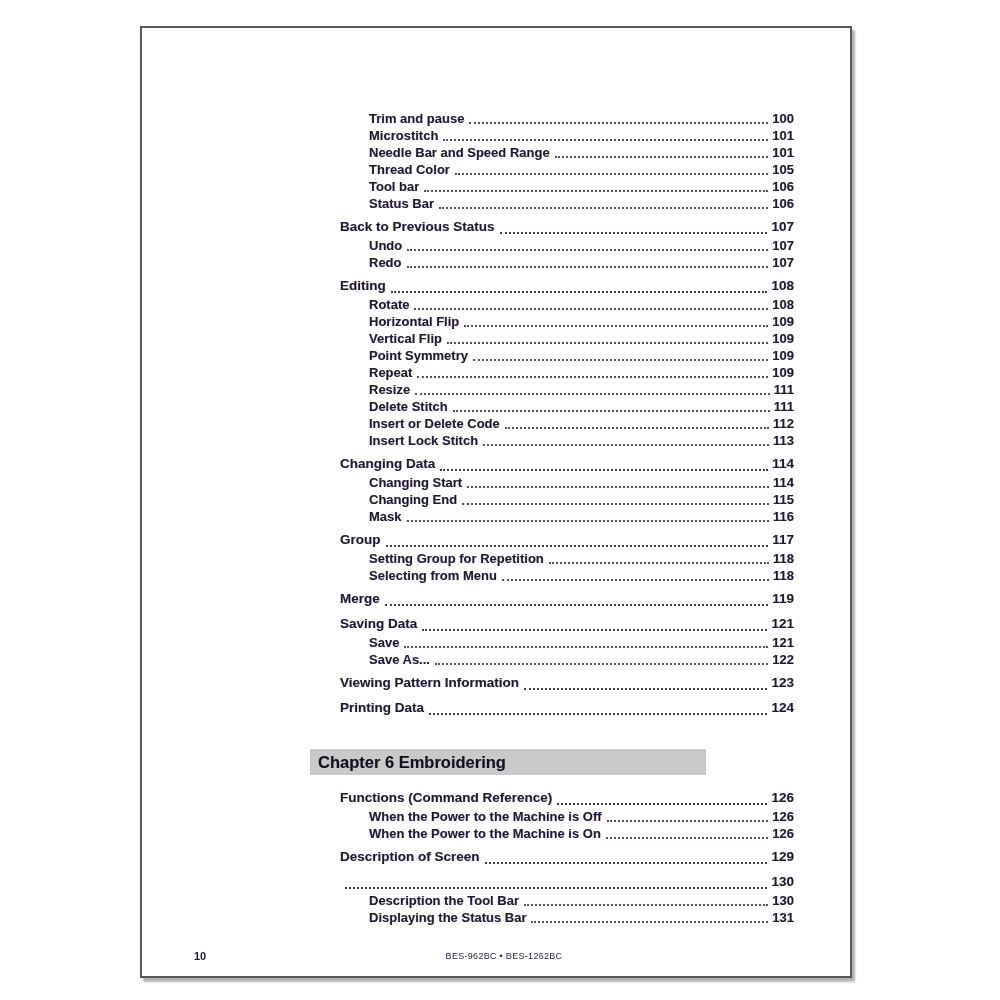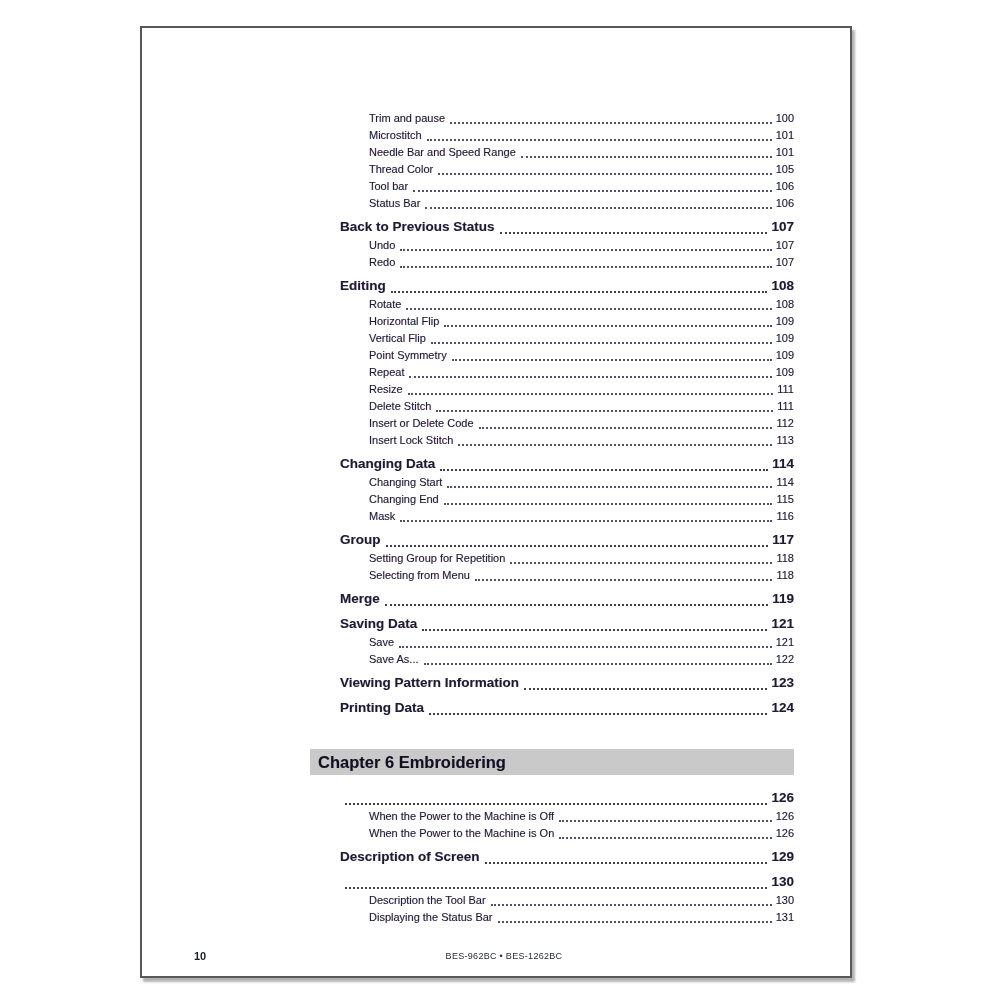--- a/index.html
+++ b/index.html
@@ -36,38 +36,38 @@
   .row.l1 {
     padding-left: 30px;
     font-weight: bold;
     font-size: 13.5px;
     line-height: 20px;
     height: 20px;
     margin-top: 5px;
   }
   .row.l2 {
     padding-left: 59px;
-    font-weight: normal;
-    font-size: 11px;
+    font-weight: bold;
+    font-size: 13px;
     line-height: 17px;
     height: 17px;
   }
   .row .label { white-space: nowrap; }
   .row .leader {
     flex: 1 1 auto;
     border-bottom: 2px dotted #3c3c55;
     margin: 0 4px 3px 5px;
     min-width: 10px;
   }
   .row.l2 .leader { border-bottom-color: #50506b; }
   .row .pagenum { white-space: nowrap; }
   .chapter-bar {
     margin-top: 31px;
     margin-bottom: 13px;
-    width: 484px;
+    width: 396px;
     height: 26px;
     background: #c9c9c9;
     color: #10101e;
     font-weight: bold;
     font-size: 16.5px;
     line-height: 26px;
     padding-left: 8px;
     text-shadow: 0.5px 0 0 rgba(150,0,60,0.15), -0.5px 0 0 rgba(0,40,150,0.15);
   }
   .footer-num {
@@ -247,20 +247,21 @@
           <span class="leader"></span>
           <span class="pagenum">123</span>
         </div>
         <div class="row l1">
           <span class="label">Printing Data</span>
           <span class="leader"></span>
           <span class="pagenum">124</span>
         </div>
         <div class="chapter-bar">Chapter 6  Embroidering</div>
         <div class="row l1">
+          <span class="label">Functions (Command Reference)</span>
           <span class="leader"></span>
           <span class="pagenum">126</span>
         </div>
         <div class="row l2">
           <span class="label">When the Power to the Machine is Off</span>
           <span class="leader"></span>
           <span class="pagenum">126</span>
         </div>
         <div class="row l2">
           <span class="label">When the Power to the Machine is On</span>

